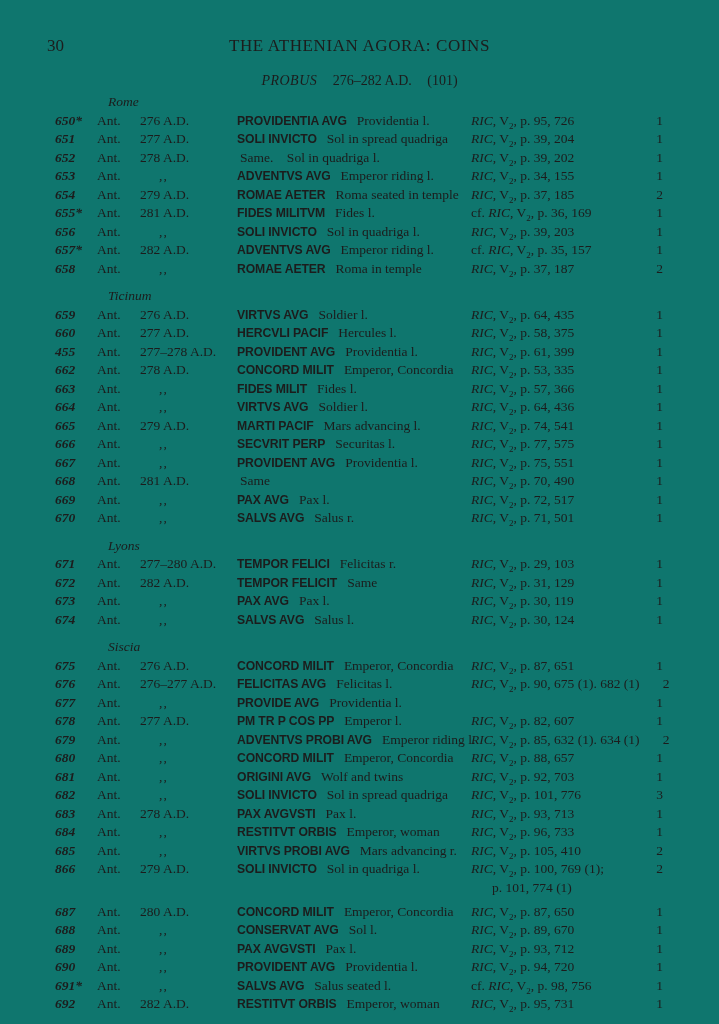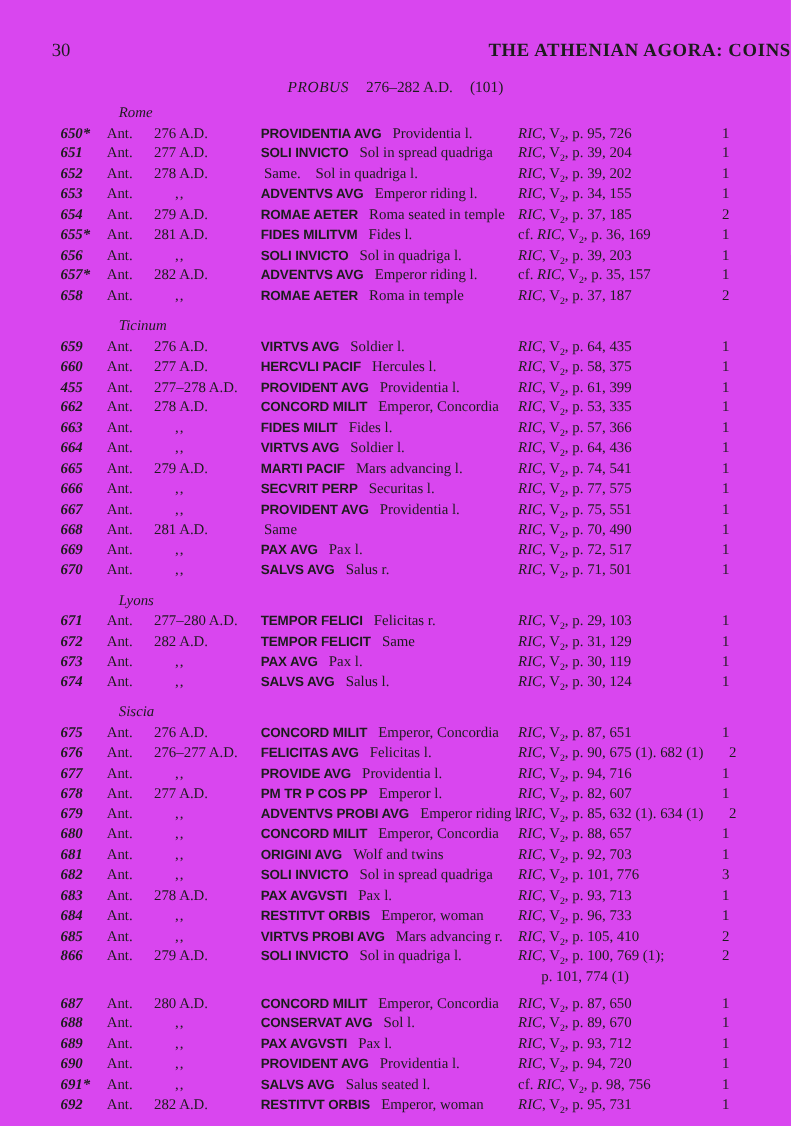--- a/index.html
+++ b/index.html
@@ -1,34 +1,34 @@
 <!DOCTYPE html>
 <html><head>
 <meta charset="utf-8">
 <style>
   html,body { margin:0; padding:0; }
   body { background:#e8e8e6; }
   .page {
     position:relative;
     width:719px; height:1024px;
     margin:0 auto;
-    background:#d946ef;
+    background:#0f766e;
     color:#1c1c1c;
     font-family:"Liberation Serif", serif;
     overflow:hidden;
   }
   
   .page-header { position:relative; height:24px; margin-top:36px; }
   .page-num {
     position:absolute; left:47px; top:0;
     font-size:17px;
   }
   .page-title {
-    margin:0; text-align:right;
-    font-size:17px; font-weight:bold;
+    margin:0; text-align:center;
+    font-size:17px; font-weight:normal;
     letter-spacing:0.6px;
   }
   
   .subtitle {
     text-align:center;
     margin-top:13px;
     font-size:14px;
     height:18px;
   }
   .subtitle .emperor { font-style:italic; letter-spacing:0.5px; }
@@ -318,21 +318,20 @@
           <span class="cell-date">276–277 A.D.</span>
           <span class="cell-legend"><span class="legend">FELICITAS AVG</span><span class="desc">Felicitas l.</span></span>
           <span class="cell-ref"><span class="ref-line"><span class="ref-work">RIC</span><span class="ref-vol">, V</span><sub class="ref-vol-sub">2</sub><span class="ref-sep">, </span><span class="ref-pages">p. 90, 675 (1). 682 (1)</span></span></span>
           <span class="cell-count">2</span>
         </div>
         <div class="row">
           <span class="cell-no">677</span>
           <span class="cell-denom">Ant.</span>
           <span class="cell-date ditto">,,</span>
           <span class="cell-legend"><span class="legend">PROVIDE AVG</span><span class="desc">Providentia l.</span></span>
-          <span class="cell-ref"><span class="ref-line"><span class="ref-work">RIC</span><span class="ref-vol">, V</span><sub class="ref-vol-sub">2</sub><span class="ref-sep">, </span><span class="ref-pages">p. 94, 716</span></span></span>
           <span class="cell-count">1</span>
         </div>
         <div class="row">
           <span class="cell-no">678</span>
           <span class="cell-denom">Ant.</span>
           <span class="cell-date">277 A.D.</span>
           <span class="cell-legend"><span class="legend">PM TR P COS PP</span><span class="desc">Emperor l.</span></span>
           <span class="cell-ref"><span class="ref-line"><span class="ref-work">RIC</span><span class="ref-vol">, V</span><sub class="ref-vol-sub">2</sub><span class="ref-sep">, </span><span class="ref-pages">p. 82, 607</span></span></span>
           <span class="cell-count">1</span>
         </div>

